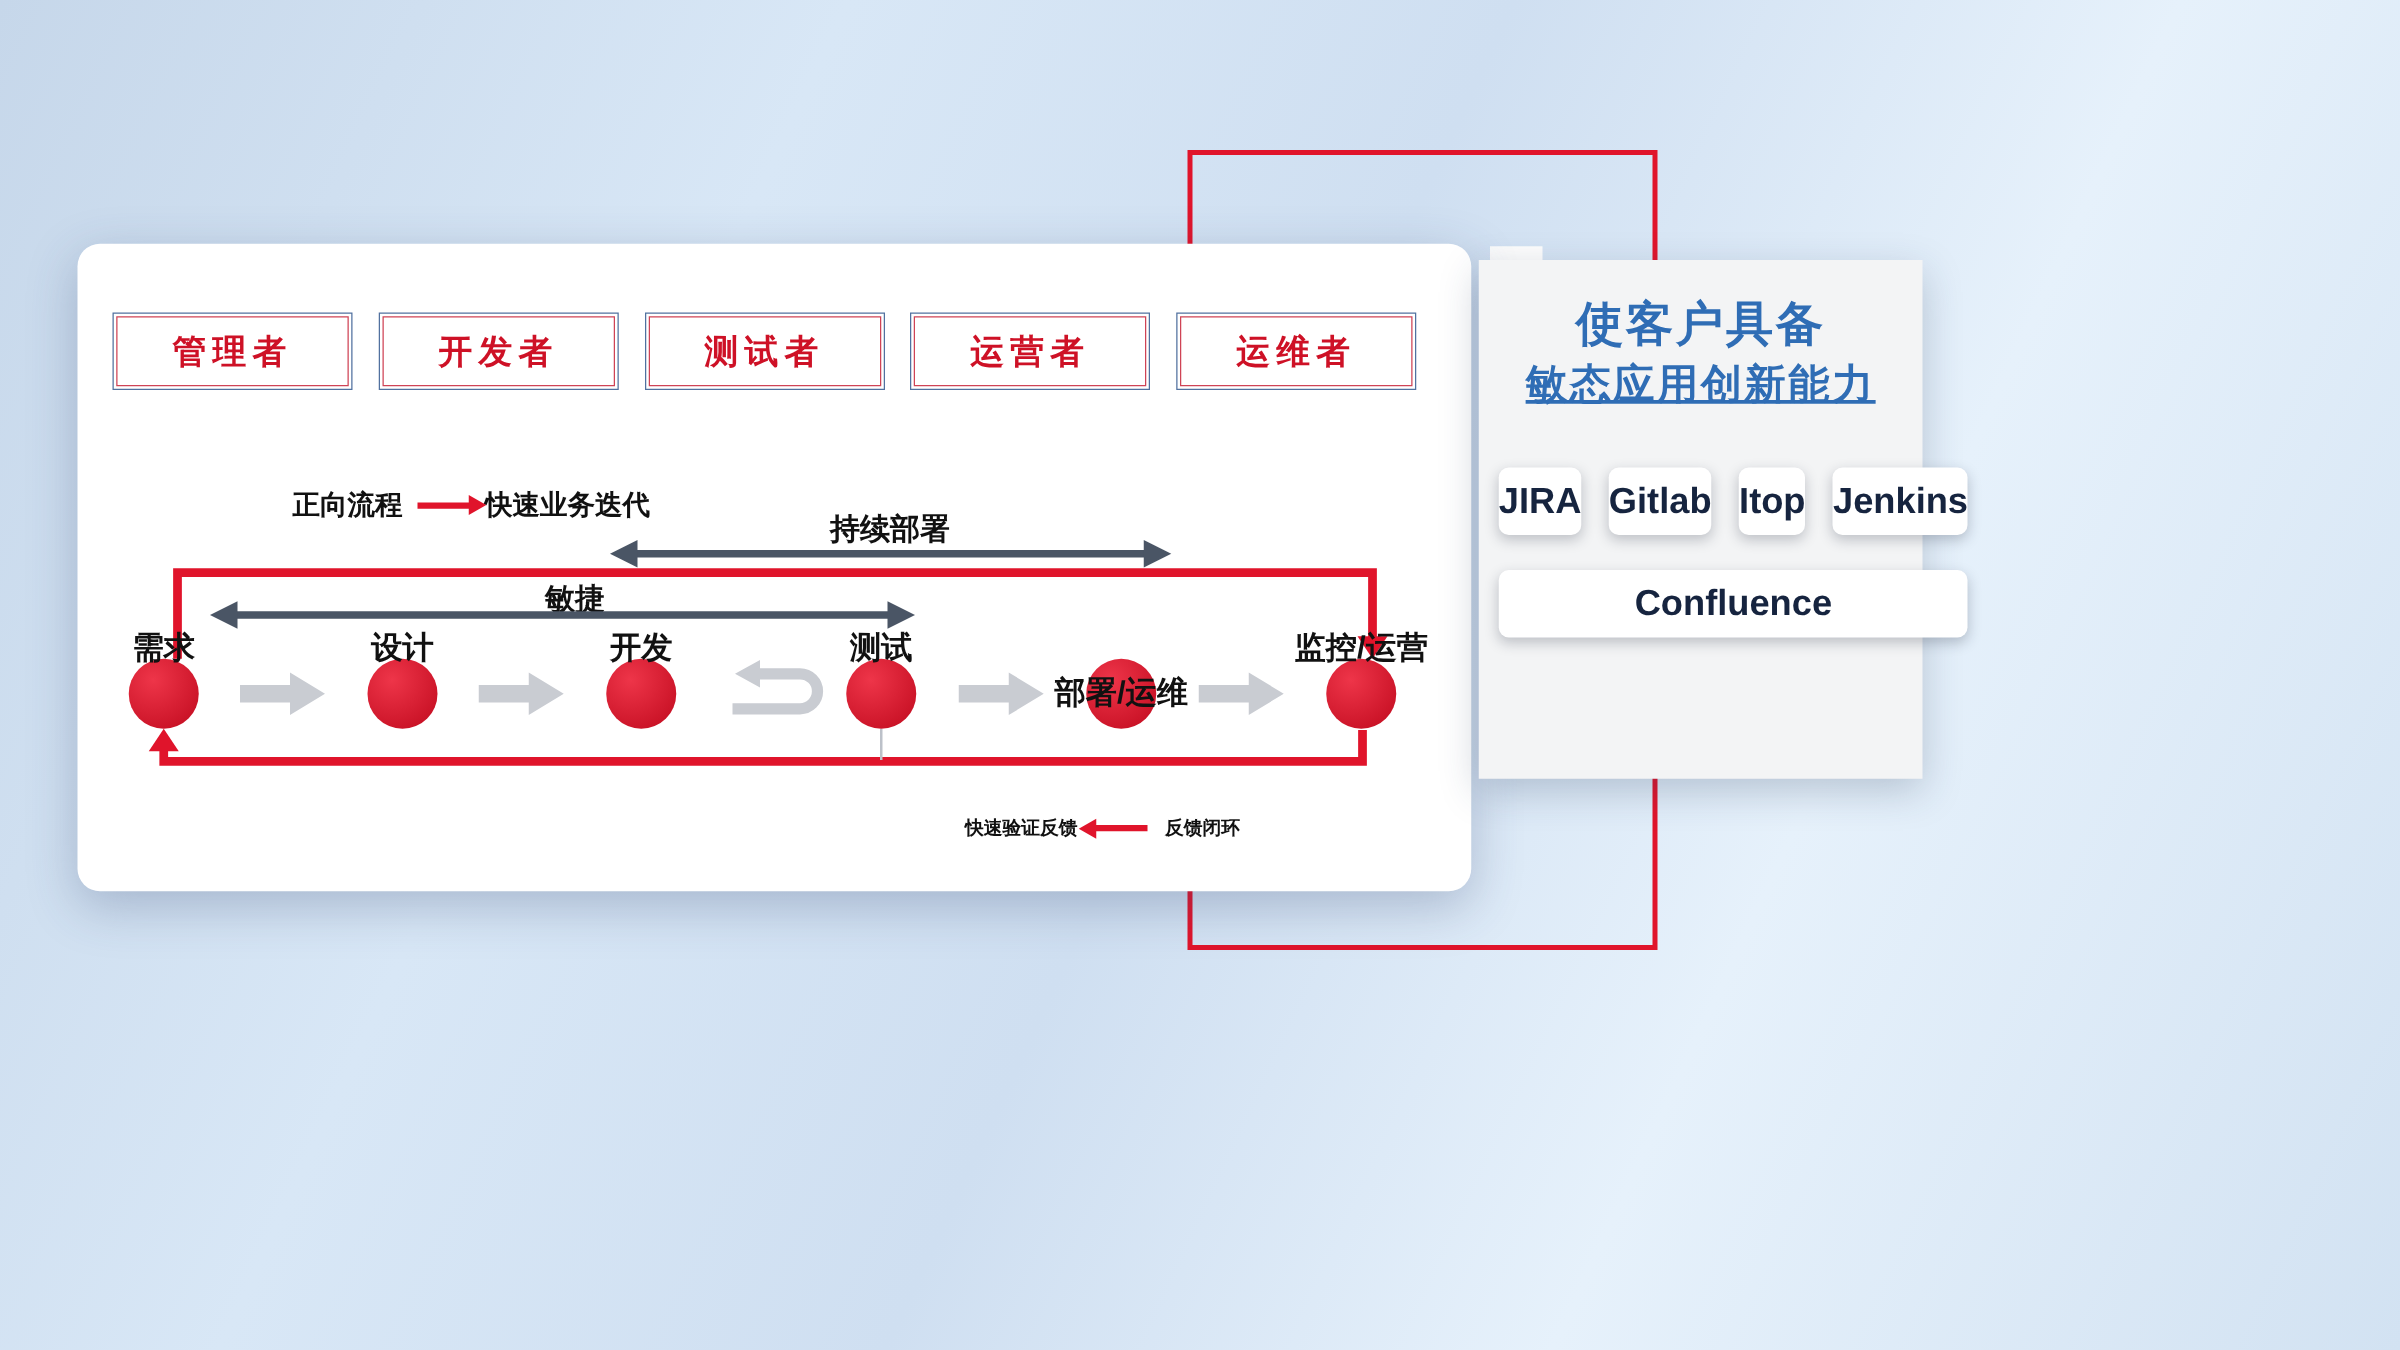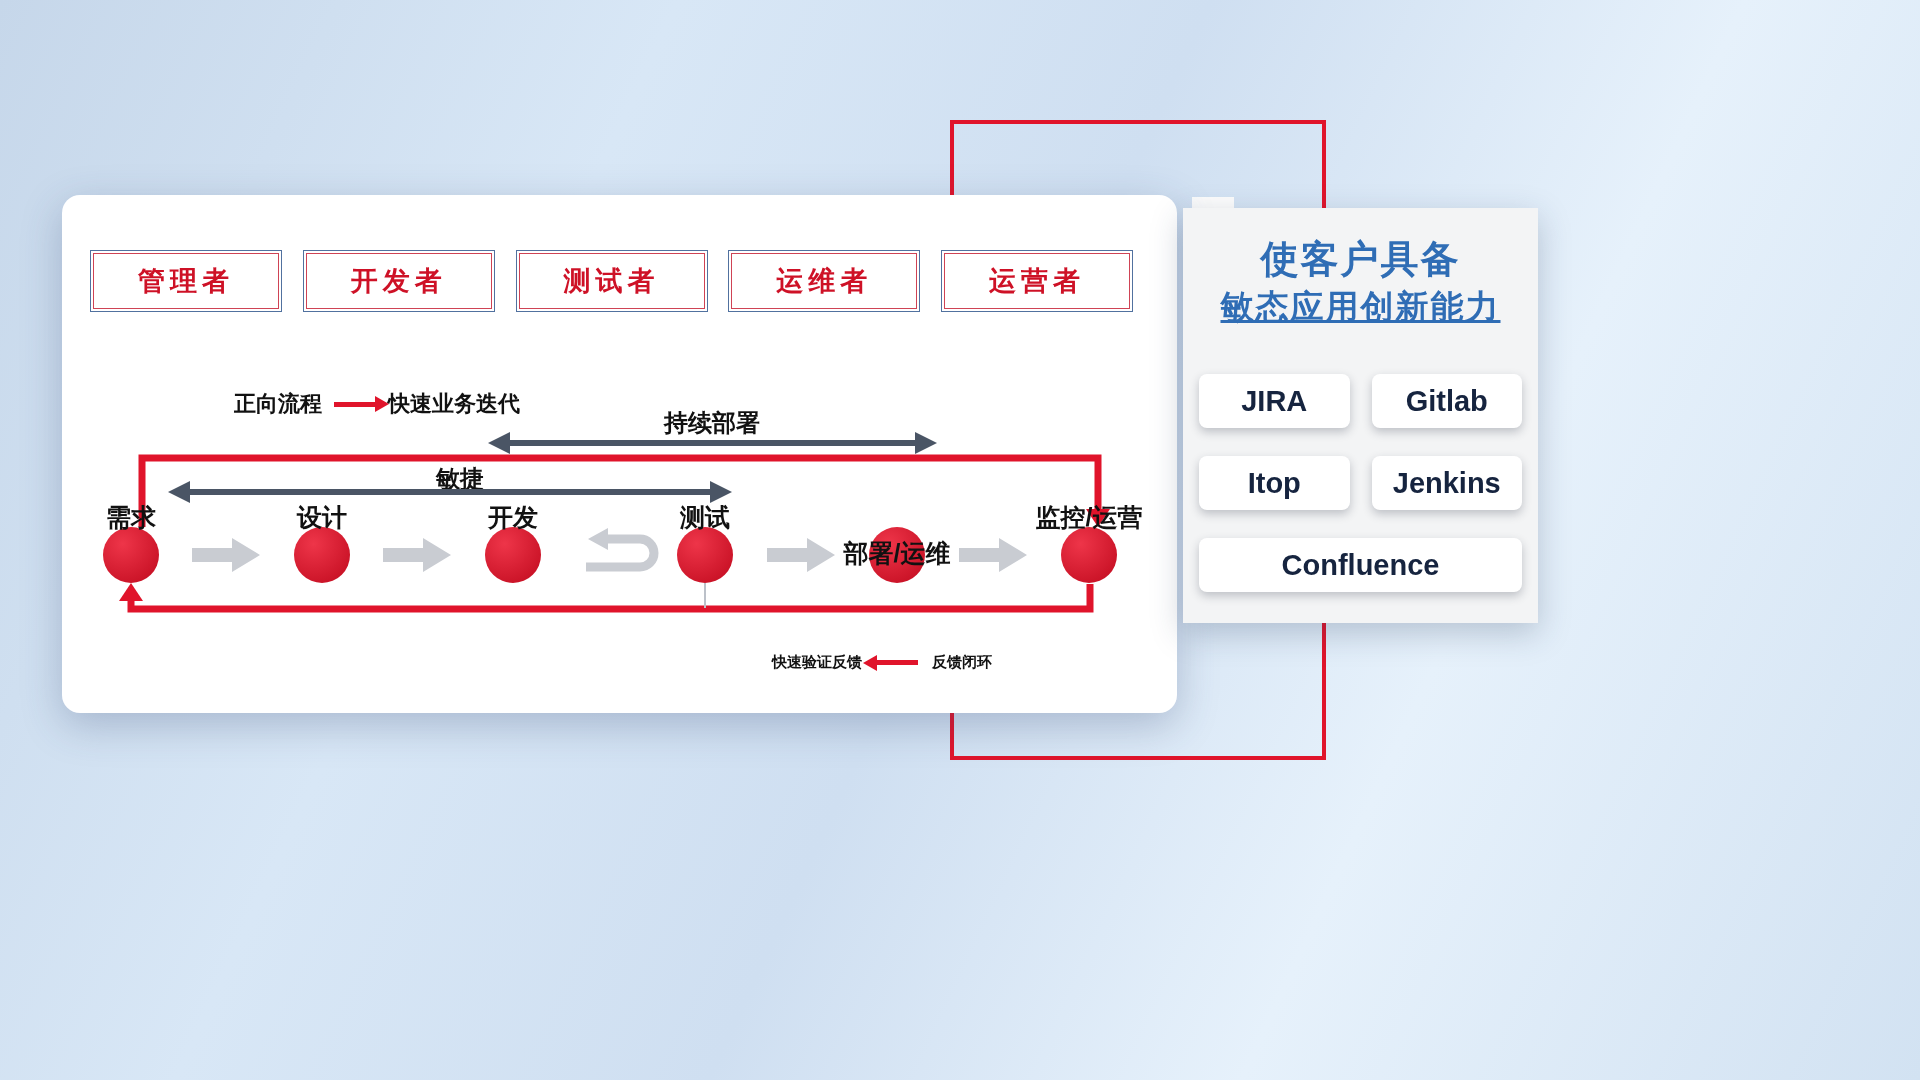--- a/index.html
+++ b/index.html
@@ -72,21 +72,21 @@
   .thin-line { stroke:#bcc1c9; stroke-width:2; }
 
   
   .right-panel {
     position:absolute; left:1183px; top:208px; width:355px; height:415px;
     background:#f3f4f5; box-shadow:0 10px 30px rgba(40,60,90,.25); z-index:3;
   }
   .rp-title { margin-top:26px; text-align:center; color:var(--title-blue,#2f6db5);
     font-weight:700; font-size:38px; letter-spacing:2px; }
   .rp-title .line2 { margin-top:0; font-size:33px; white-space:nowrap;text-decoration:underline; }
-  .tools { margin:44px 16px 0; display:grid; grid-template-columns:1fr 1fr; gap:28px 22px; }
+  .tools { margin:44px 16px 0; display:grid; grid-template-columns:1fr 1fr 1fr 1fr; gap:28px 22px; }
   .tool { height:54px; background:#fff; border-radius:8px;
     box-shadow:0 4px 10px rgba(30,40,60,.25); display:flex; align-items:center;
     justify-content:center; font-size:29px; font-weight:700; color:#16243f; }
   .tool.wide { grid-column:1 / -1; }
 </style>
 </head>
 <body>
 
 <div class="stage">
 
@@ -99,24 +99,24 @@
       <div class="role-box">
         <span class="role-label">管理者</span>
       </div>
       <div class="role-box">
         <span class="role-label">开发者</span>
       </div>
       <div class="role-box">
         <span class="role-label">测试者</span>
       </div>
       <div class="role-box">
+        <span class="role-label">运营者</span>
+      </div>
+      <div class="role-box">
         <span class="role-label">运维者</span>
-      </div>
-      <div class="role-box">
-        <span class="role-label">运营者</span>
       </div>
     </div>
 
 
     <div class="legend-forward">
       <span>正向流程</span>
       <span class="arrow-glyph right"></span>
       <span>快速业务迭代</span>
     </div>
 

